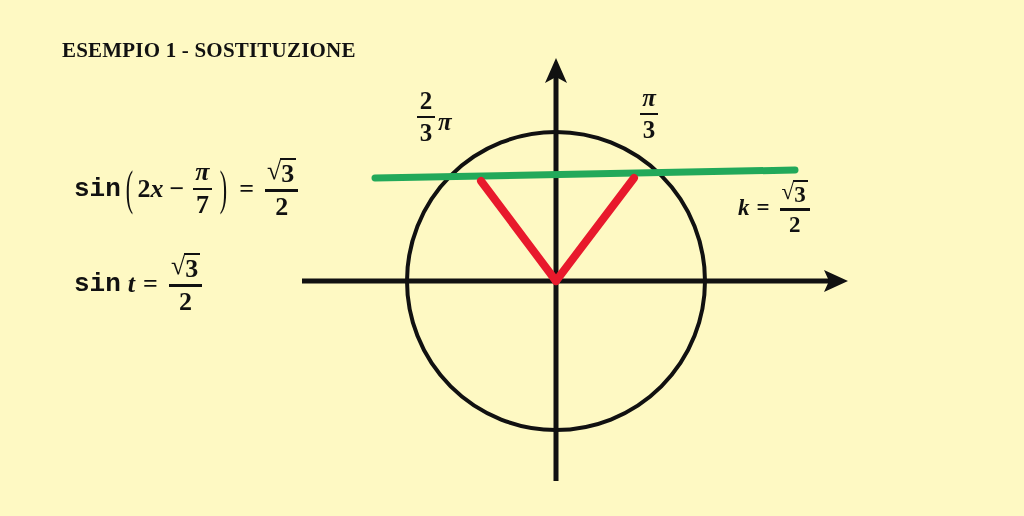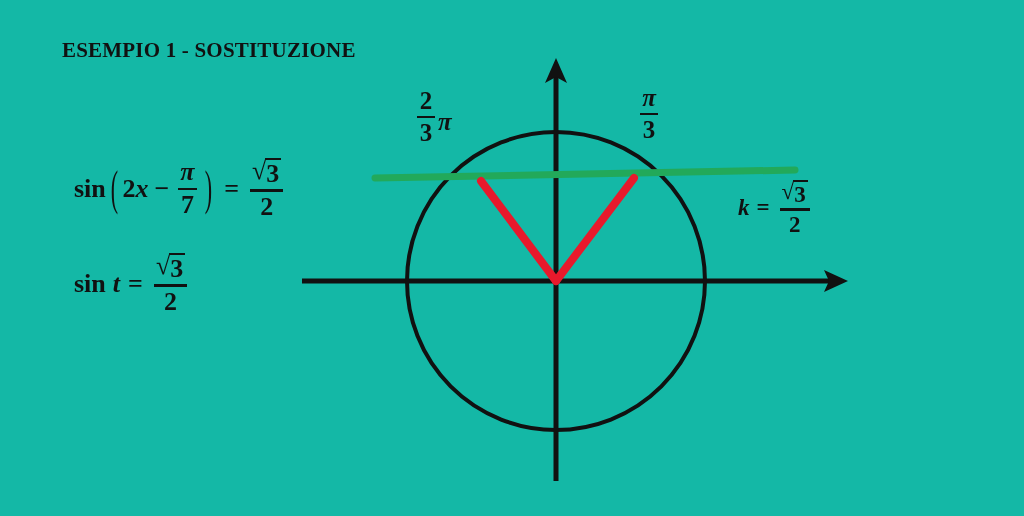--- a/index.html
+++ b/index.html
@@ -9,21 +9,21 @@
     background: #ffffff;
   }
   body {
     font-family: "Liberation Serif", "DejaVu Serif", serif;
     color: #111111;
   }
   #stage {
     position: relative;
     width: 1024px;
     height: 516px;
-    background: #14b8a6;
+    background: #fef9c3;
     overflow: hidden;
   }
 
   
   #title {
     position: absolute;
     left: 62px;
     top: 38px;
     font-family: "Liberation Serif", "DejaVu Serif", serif;
     font-weight: bold;
@@ -42,21 +42,21 @@
     white-space: nowrap;
     display: flex;
     align-items: center;
   }
   .math .op,
   .math .fn,
   .math .var,
   .math .num {
     display: inline-block;
   }
-  .fn { font-style: normal; }
+  .fn { font-style: normal; font-family: Liberation Mono, monospace; }
   .var { font-style: italic; }
   .pi  { font-style: italic; }
 
   
   .frac {
     display: inline-flex;
     flex-direction: column;
     align-items: center;
     justify-content: center;
     vertical-align: middle;

